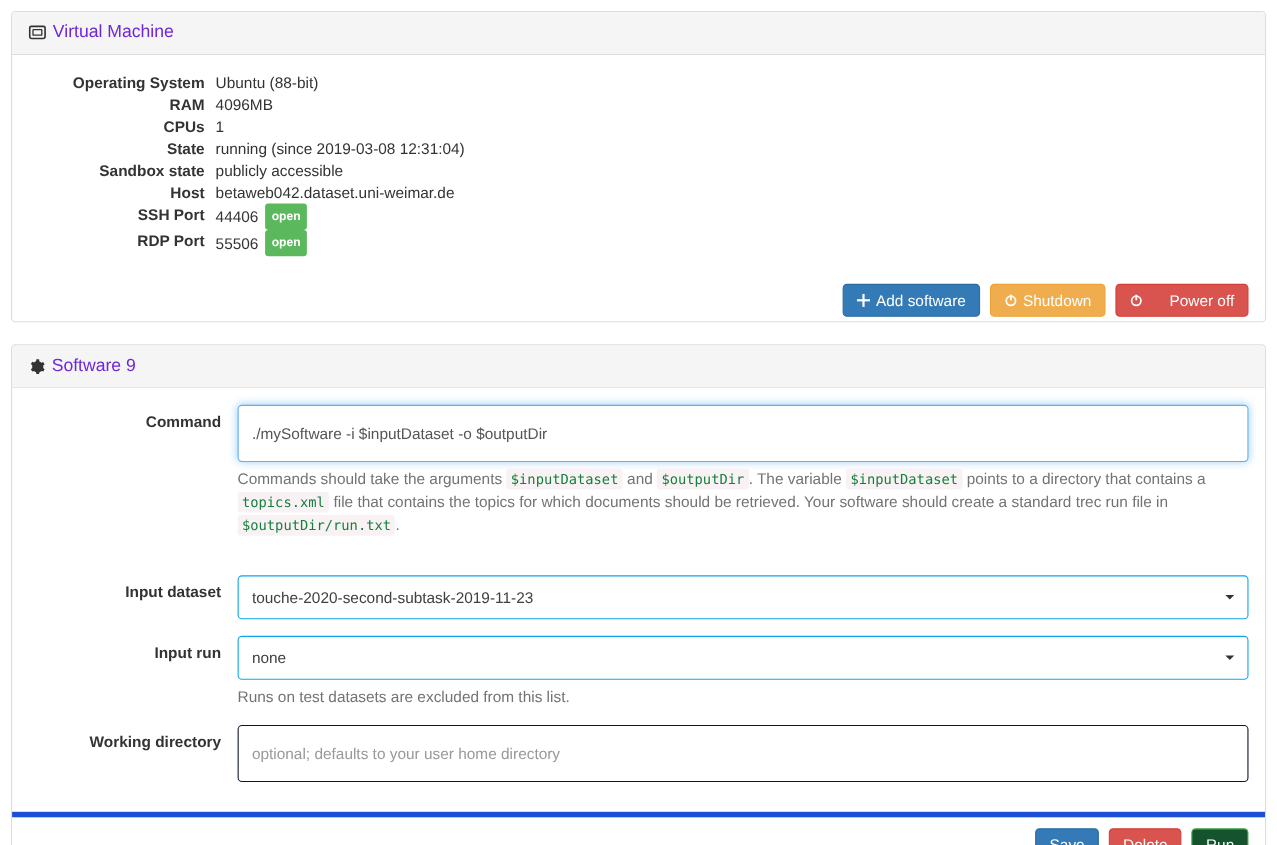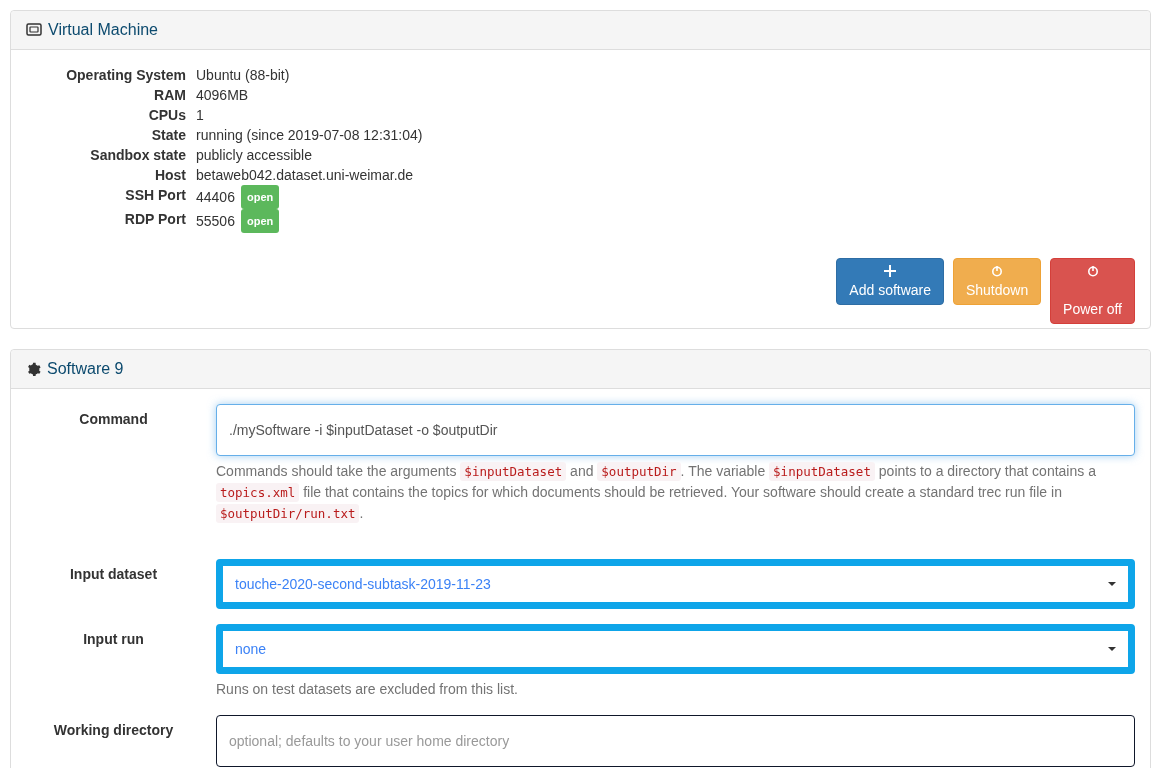--- a/index.html
+++ b/index.html
@@ -14,21 +14,21 @@
       border: 1px solid #ddd;
       border-radius: 4px;
       margin-bottom: 20px;
       background: #fff;
     }
     .panel-heading {
       background: #f5f5f5;
       border-bottom: 1px solid #ddd;
       border-radius: 4px 4px 0 0;
       padding: 10px 15px;
-      color: #0c4a6e;
+      color: #6d28d9;
       font-size: 16px;
       display: flex;
       align-items: center;
       gap: 6px;
     }
     .panel-body {
       padding: 15px;
     }
     .panel-footer {
       padding: 10px 15px;
@@ -66,33 +66,32 @@
       display: inline-flex;
       align-items: center;
       gap: 5px;
       padding: 6px 12px;
       font-size: 14px;
       border-radius: 4px;
       border: 1px solid transparent;
       cursor: pointer;
       color: #fff;
       margin-left: 5px;
-      flex-direction: column;
     }
     .btn-primary { background: #337ab7; border-color: #2e6da4; }
     .btn-warning { background: #f0ad4e; border-color: #eea236; }
     .btn-danger  { background: #d9534f; border-color: #d43f3a; gap: 24px; }
     .btn-success { background: #14532d; border-color: #4cae4c; }
     .form-row {
       display: flex;
       margin-bottom: 15px;
     }
     .form-label {
       width: 190px;
-      text-align: center;
+      text-align: right;
       font-weight: bold;
       padding-right: 15px;
       padding-top: 7px;
     }
     .form-field {
       flex: 1;
     }
     .form-control {
       width: 100%;
       padding: 6px 12px;
@@ -111,37 +110,37 @@
     }
     .form-control::placeholder { color: #999; }
     .help-text {
       color: #737373;
       margin-top: 5px;
       line-height: 1.5;
     }
     .code-inline {
       font-family: Menlo, Monaco, Consolas, monospace;
       font-size: 12.5px;
-      color: #b91c1c;
+      color: #15803d;
       background: #f9f2f4;
       padding: 2px 4px;
       border-radius: 3px;
     }
     .dropdown {
       width: 100%;
-      border: 7px solid #0ea5e9;
+      border: 1px solid #0ea5e9;
       border-radius: 4px;
-      height: 50px;
+      height: 40px;
       padding: 6px 24px 6px 12px;
       background: #fff;
       cursor: pointer;
       position: relative;
       display: flex;
       align-items: center;
-      color: #3b82f6;
+      color: #404040;
     }
     .dropdown::after {
       content: "";
       position: absolute;
       right: 12px;
       top: 50%;
       transform: translateY(-50%);
       border-left: 4px solid transparent;
       border-right: 4px solid transparent;
       border-top: 4px solid #333;
@@ -175,21 +174,21 @@
     <div class="dl-row">
       <div class="dl-label">RAM</div>
       <div class="dl-value">4096MB</div>
     </div>
     <div class="dl-row">
       <div class="dl-label">CPUs</div>
       <div class="dl-value">1</div>
     </div>
     <div class="dl-row">
       <div class="dl-label">State</div>
-      <div class="dl-value">running (since 2019-07-08 12:31:04)</div>
+      <div class="dl-value">running (since 2019-03-08 12:31:04)</div>
     </div>
     <div class="dl-row">
       <div class="dl-label">Sandbox state</div>
       <div class="dl-value">publicly accessible</div>
     </div>
     <div class="dl-row">
       <div class="dl-label">Host</div>
       <div class="dl-value">betaweb042.dataset.uni-weimar.de</div>
     </div>
     <div class="dl-row">

